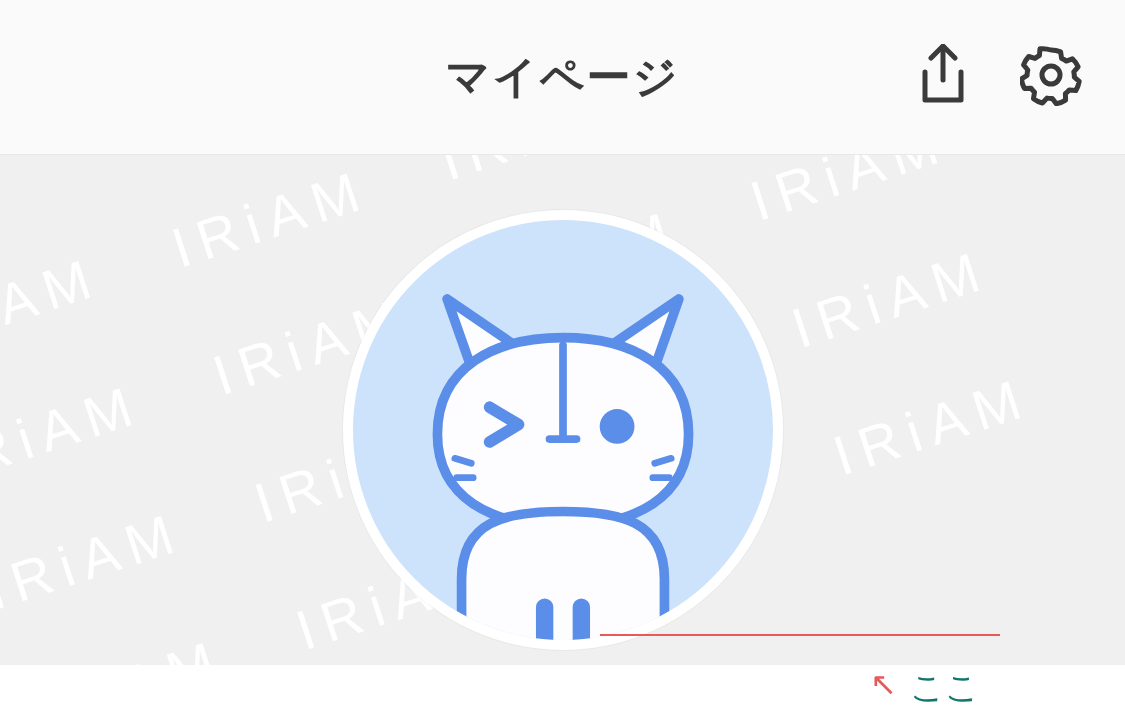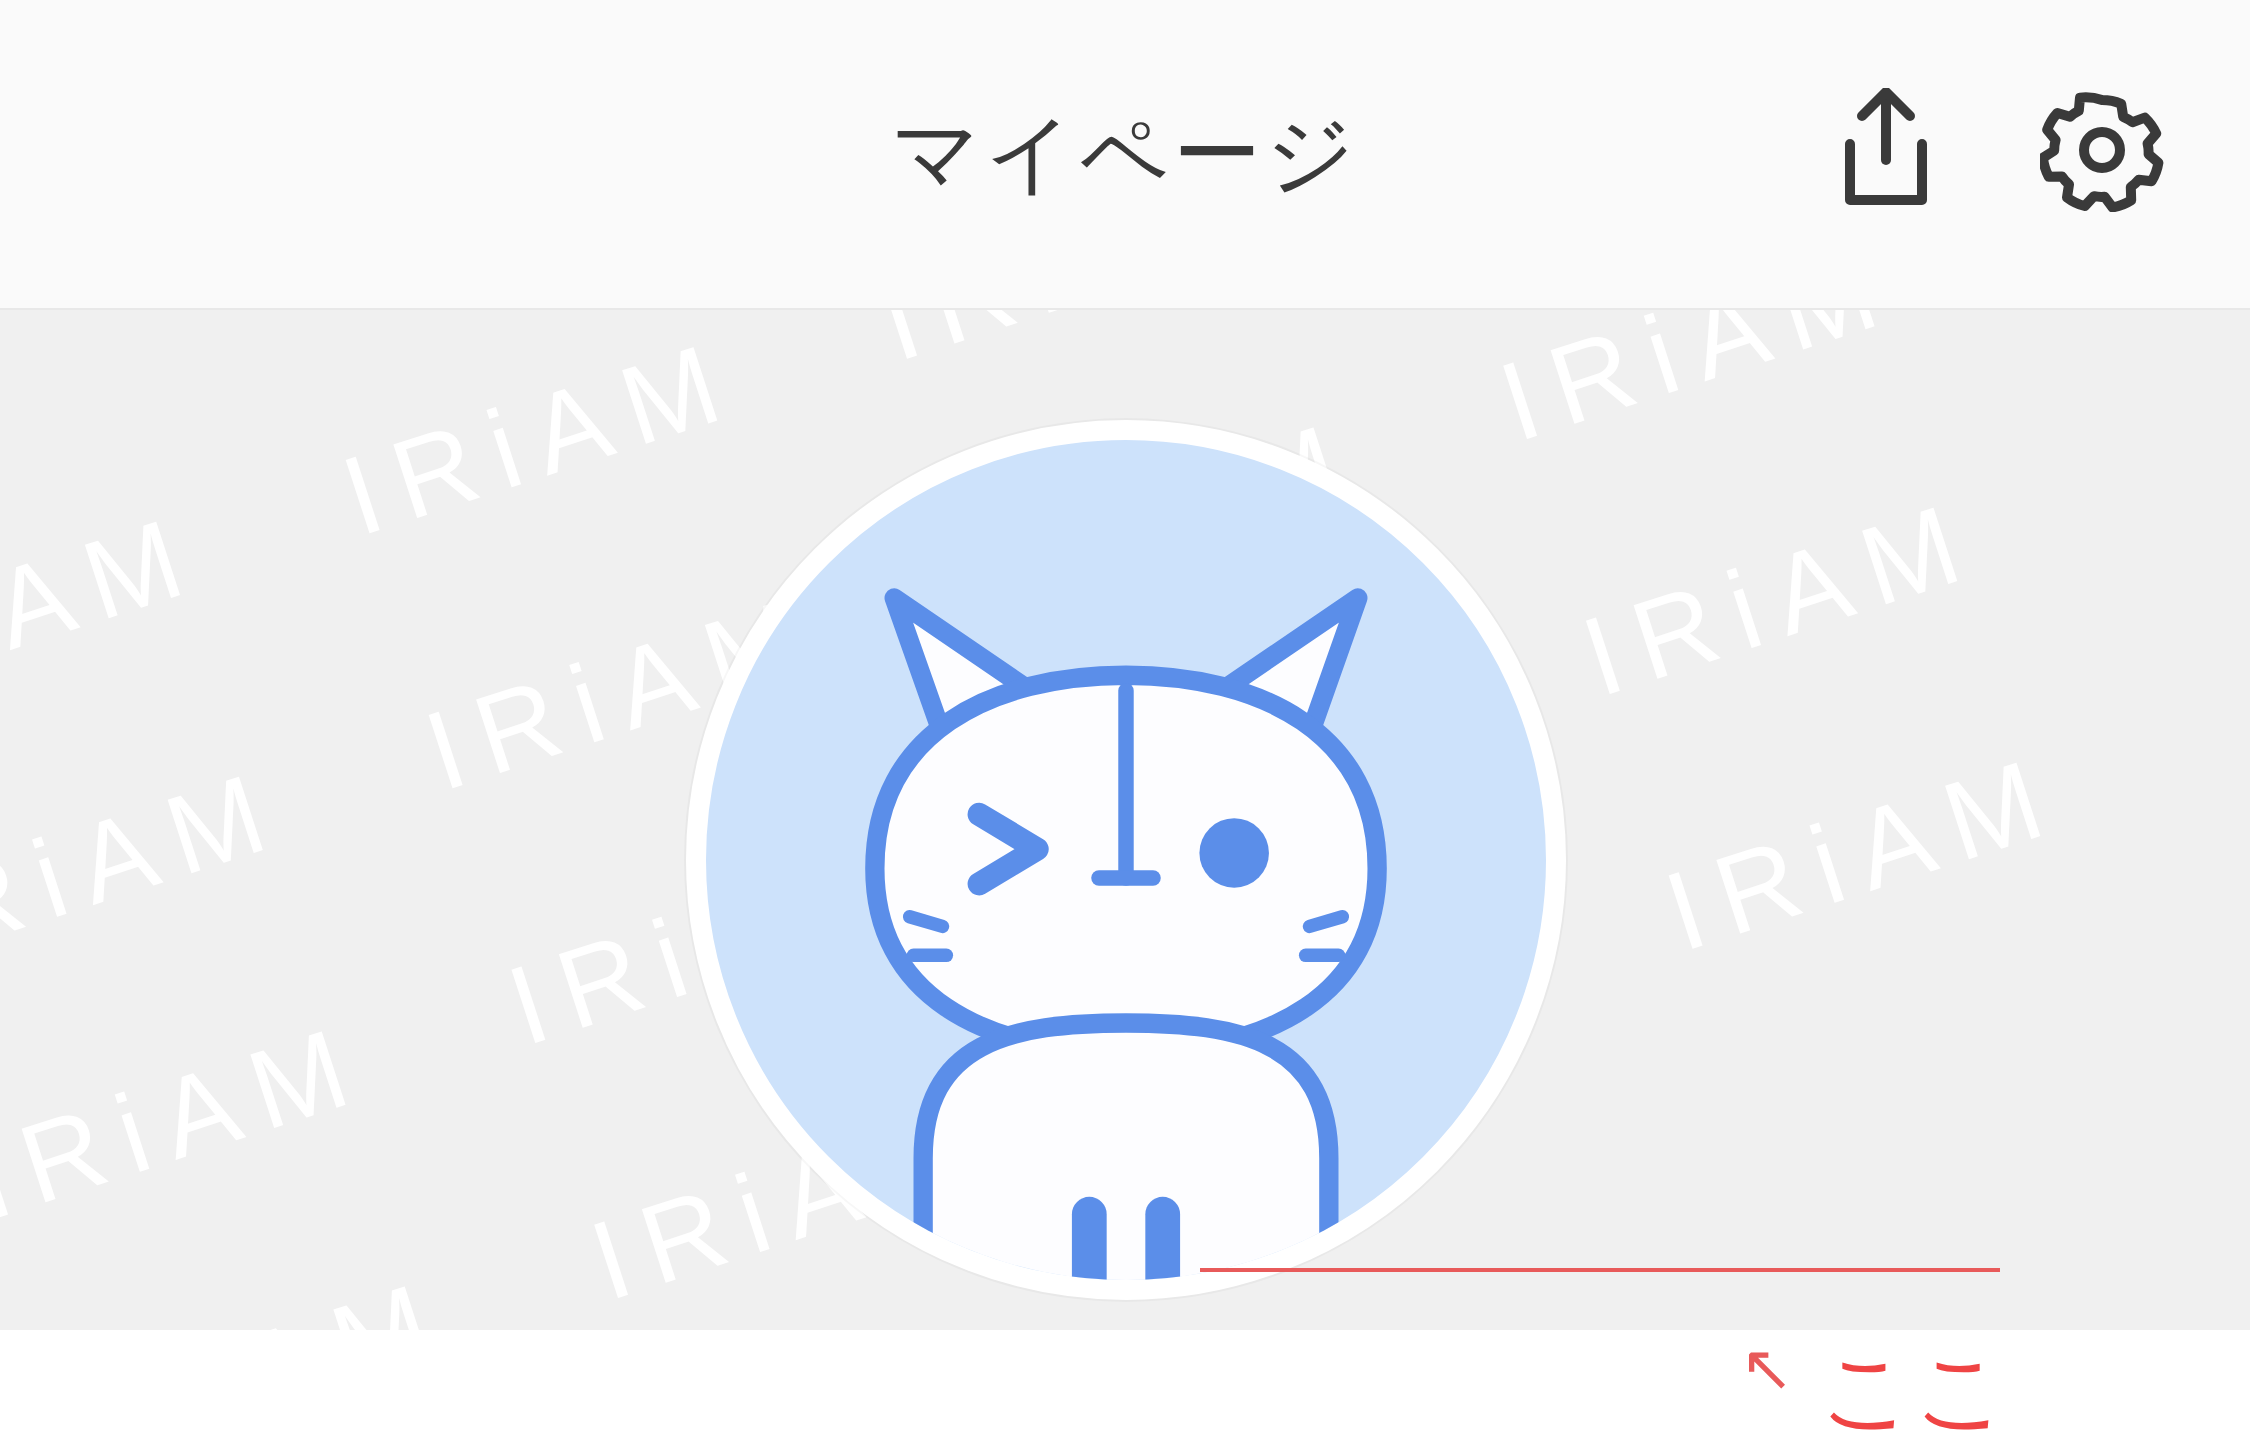--- a/index.html
+++ b/index.html
@@ -19,21 +19,21 @@
       height: 155px;
       background: #fafafa;
       border-bottom: 1px solid #e8e8e8;
       display: flex;
       align-items: center;
       justify-content: center;
       position: relative;
     }
     .header-title {
       font-size: 44px;
-      font-weight: 400;
+      font-weight: 700;
       color: #3a3a3a;
       letter-spacing: 2px;
     }
     .header-actions {
       position: absolute;
       right: 40px;
       top: 50%;
       transform: translateY(-50%);
       display: flex;
       gap: 40px;
@@ -118,22 +118,22 @@
       top: 665px;
       left: 870px;
       color: #e85a5a;
       font-size: 32px;
       font-family: sans-serif;
     }
     .annotation-text {
       position: absolute;
       top: 665px;
       left: 910px;
-      color: #ef4444;
-      font-size: 46px;
+      color: #0f766e;
+      font-size: 34px;
       font-family: "Yu Mincho", serif;
     }
   </style>
 </head>
 <body>
 
 <div class="header">
   <div class="header-title">マイページ</div>
   <div class="header-actions">
     <div class="icon-button">

